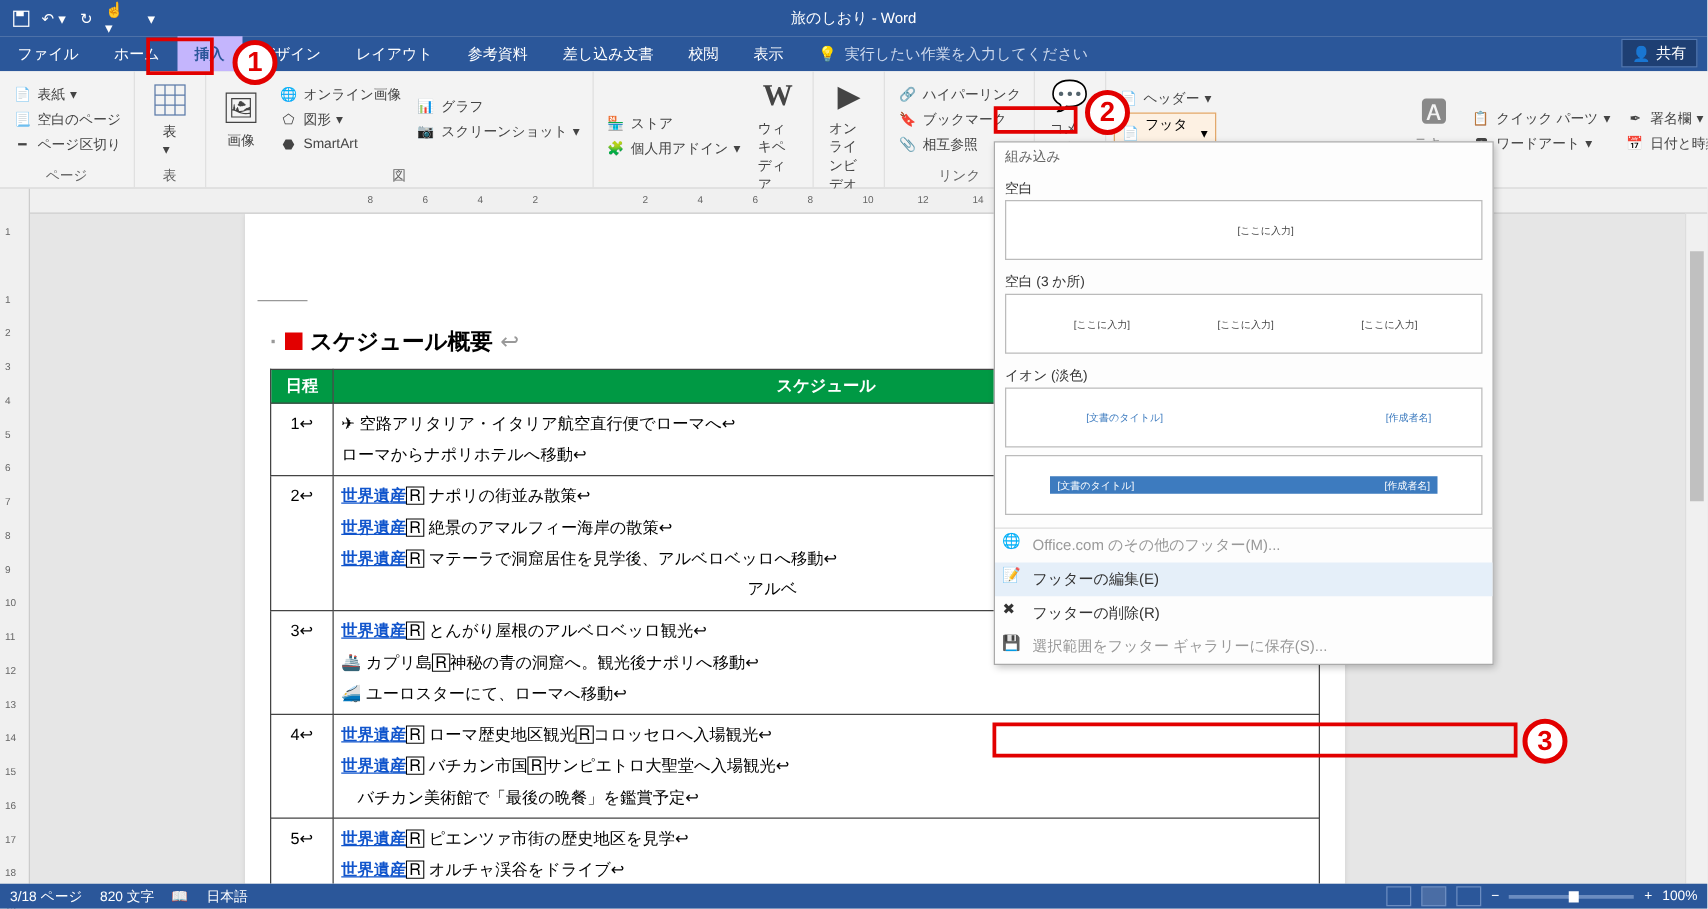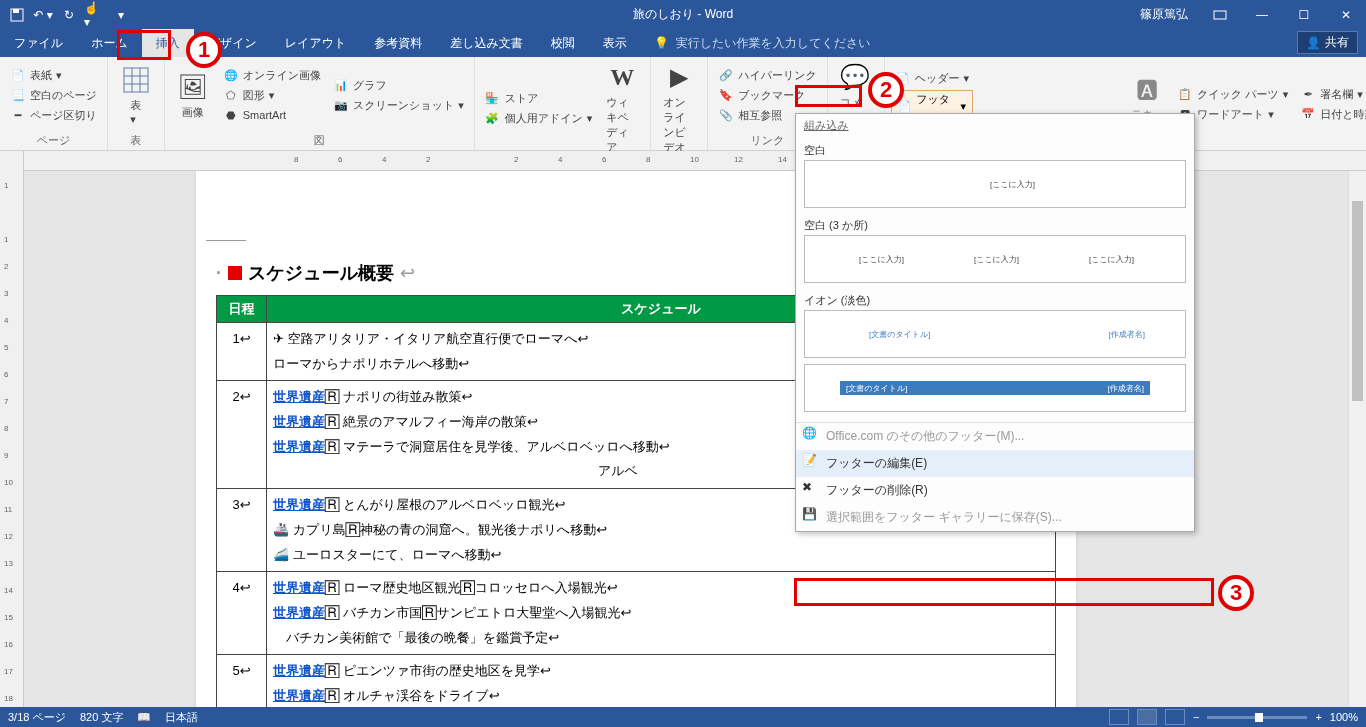--- a/index.html
+++ b/index.html
@@ -10,21 +10,21 @@
 .qat { display: flex; gap: 4px; padding: 0 6px; align-items: center; }
 .qat-btn { width: 22px; height: 22px; display: flex; align-items: center; justify-content: center; color: white; }
 .title-text { position: absolute; left: 50%; transform: translateX(-50%); }
 .win-right { margin-left: auto; display: flex; align-items: center; gap: 2px; }
 .user-name { padding: 0 10px; }
 .win-btn { width: 40px; height: 29px; display: flex; align-items: center; justify-content: center; }
 
 
 .tabs { height: 28px; background: #2b579a; display: flex; align-items: stretch; color: white; font-size: 12px; position: relative; }
 .tab { padding: 0 14px; display: flex; align-items: center; cursor: pointer; }
-.tab.active { background: #e5e5e5; color: #2b579a; }
+.tab.active { background: #c4b5fd; color: #2b579a; font-weight: bold; }
 .tellme { display: flex; align-items: center; gap: 6px; color: #cdd9ed; }
 .share { position: absolute; right: 8px; top: 2px; background: #1e3f73; border: 1px solid #527ab5; padding: 2px 8px; display: flex; align-items: center; gap: 4px; font-size: 12px; }
 
 
 .ribbon { height: 94px; background: #f3f3f3; border-bottom: 1px solid #d0d0d0; display: flex; font-size: 11px; position: relative; }
 .group { border-right: 1px solid #e0e0e0; padding: 2px 6px 0 6px; display: flex; flex-direction: column; }
 .group-body { display: flex; gap: 4px; flex: 1; }
 .group-label { text-align: center; color: #666; font-size: 11px; padding: 2px 0; }
 .big-btn { display: flex; flex-direction: column; align-items: center; justify-content: center; padding: 2px 6px; gap: 2px; color: #444; }
 .big-icon { width: 32px; height: 32px; display: flex; align-items: center; justify-content: center; font-size: 24px; }
@@ -46,21 +46,21 @@
 .heading { font-size: 18px; font-weight: bold; display: flex; align-items: center; gap: 6px; margin-bottom: 10px; }
 .red-sq { width: 14px; height: 14px; background: #e20000; }
 table.sched { border-collapse: collapse; width: 100%; font-size: 13px; }
 table.sched th { background: #009944; color: white; border: 1px solid #444; padding: 4px; }
 table.sched td { border: 1px solid #444; padding: 4px 6px; vertical-align: top; line-height: 1.9; }
 .wh { color: #1155cc; font-weight: bold; text-decoration: underline; }
 .dayc { text-align: center; width: 50px; }
 
 
 .gallery { position: absolute; left: 795px; top: 113px; width: 400px; background: #fdfdfd; border: 1px solid #aaa; box-shadow: 2px 2px 6px rgba(0,0,0,0.25); z-index: 100; font-size: 12px; }
-.gallery-hdr { padding: 4px 8px; color: #666; font-size: 11px; text-decoration: underline; }
+.gallery-hdr { padding: 4px 8px; color: #666; font-size: 11px; }
 .gallery-section { padding: 2px 8px 4px 8px; }
 .gallery-title { font-size: 11px; color: #333; padding: 4px 0 2px 0; }
 .thumb { border: 1px solid #bbb; background: white; height: 48px; position: relative; font-size: 8px; color: #444; margin-bottom: 6px; }
 .thumb .ph { position: absolute; margin-left: 14px; }
 .ion-dark .bar { position: absolute; left: 35px; right: 35px; top: 16px; height: 14px; background: #3d7bbf; color: white; display: flex; justify-content: space-between; padding: 0 6px; align-items: center; font-size: 8px; }
 .gallery-scroll { max-height: 430px; overflow-y: auto; }
 .gallery-cmds { border-top: 1px solid #ddd; }
 .gallery-cmd { padding: 5px 10px 5px 30px; position: relative; color: #333; }
 .gallery-cmd.disabled { color: #999; }
 .gallery-cmd.highlight { background: #e5eff9; }
@@ -98,31 +98,20 @@
           <rect x="1" y="1" width="12" height="12" fill="none" stroke="white"></rect>
           <rect x="3" y="1" width="6" height="4" fill="white"></rect>
         </svg>
       </div>
     <div class="qat-btn">↶ ▾</div>
     <div class="qat-btn">↻</div>
     <div class="qat-btn">☝ ▾</div>
     <div class="qat-btn">▾</div>
   </div>
   <div class="title-text">旅のしおり - Word</div>
-  <div class="win-right">
-    <span class="user-name">篠原篤弘</span>
-    <div class="win-btn">
-        <svg width="14" height="14">
-          <rect x="1" y="3" width="12" height="8" fill="none" stroke="white"></rect>
-        </svg>
-      </div>
-    <div class="win-btn">—</div>
-    <div class="win-btn">☐</div>
-    <div class="win-btn">✕</div>
-  </div>
 </div>
 
 <div class="tabs">
   <div class="tab">ファイル</div>
   <div class="tab">ホーム</div>
   <div class="tab active">挿入</div>
 
   <div class="tab">デザイン</div>
   <div class="tab">レイアウト</div>
   <div class="tab">参考資料</div>

